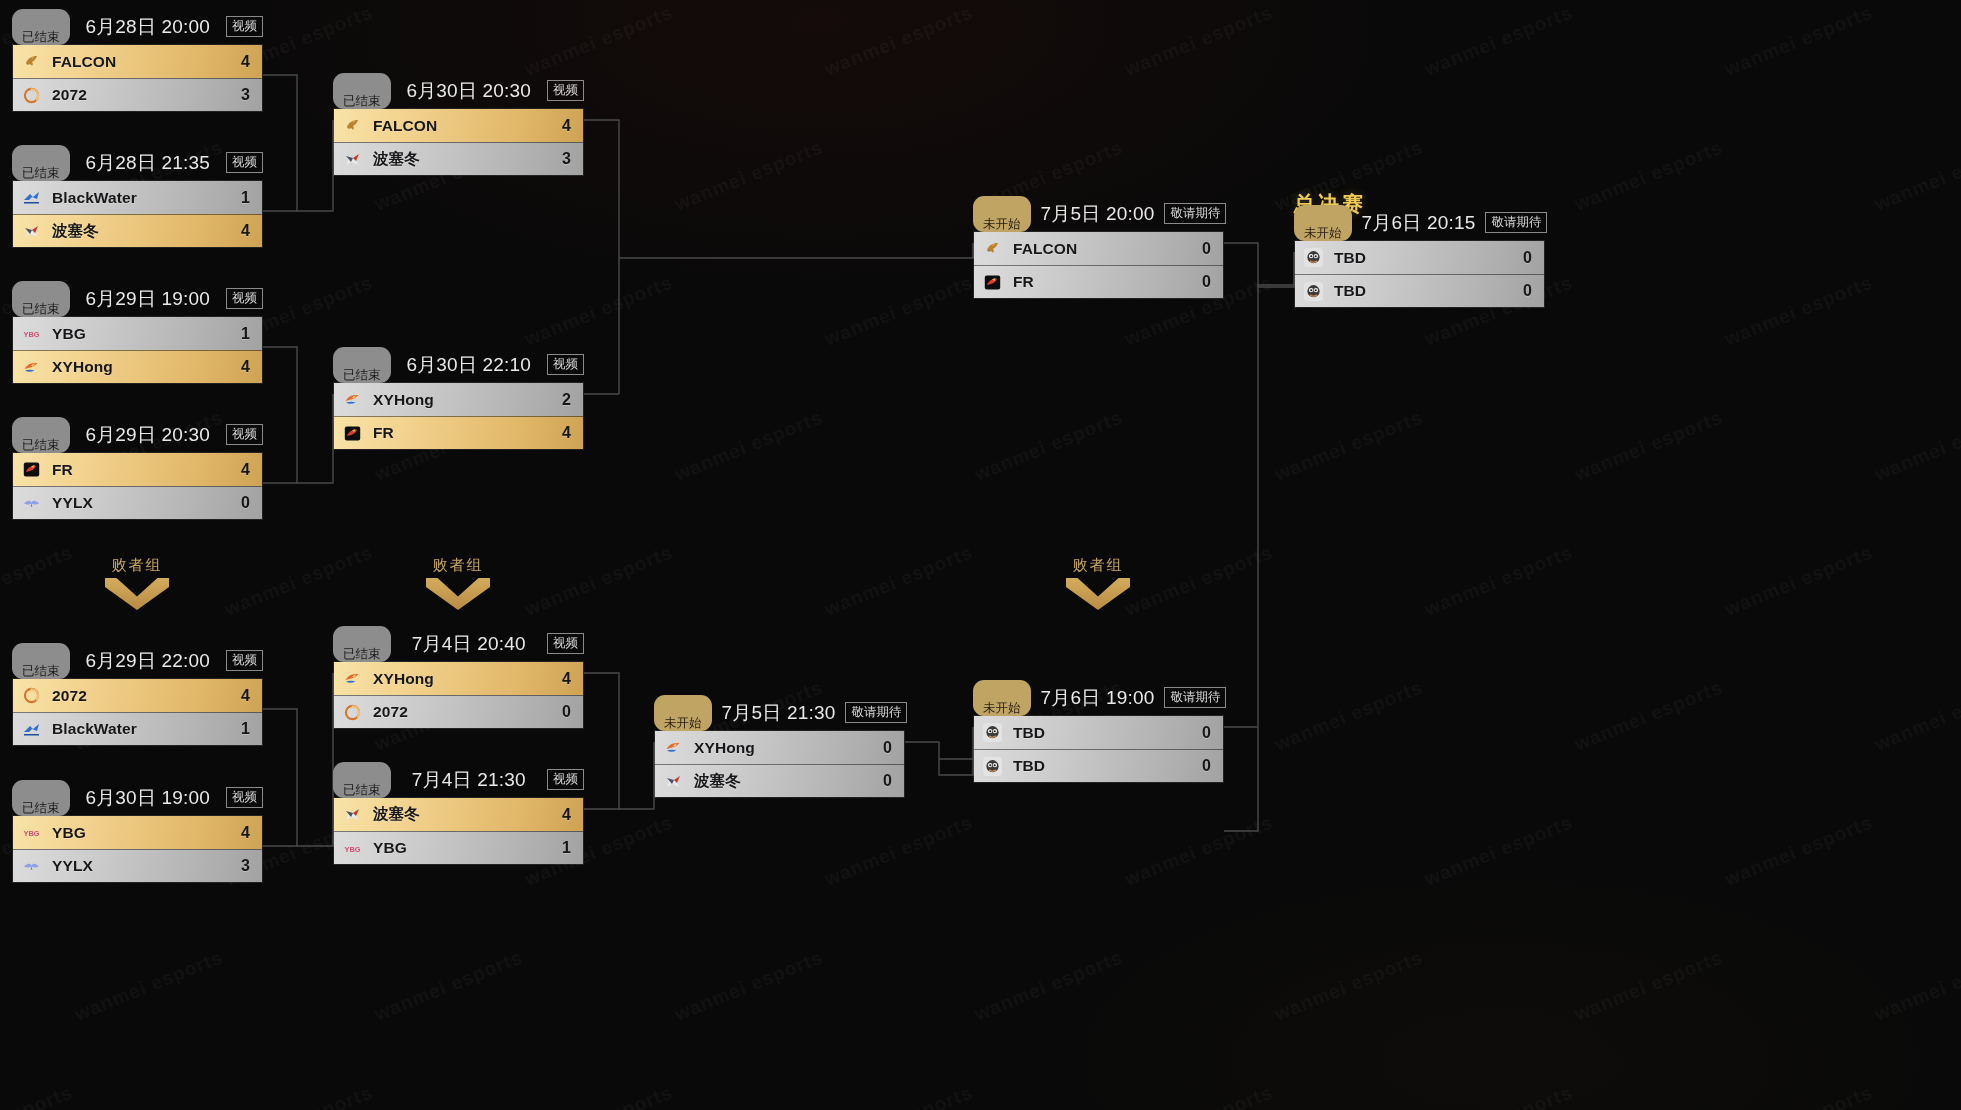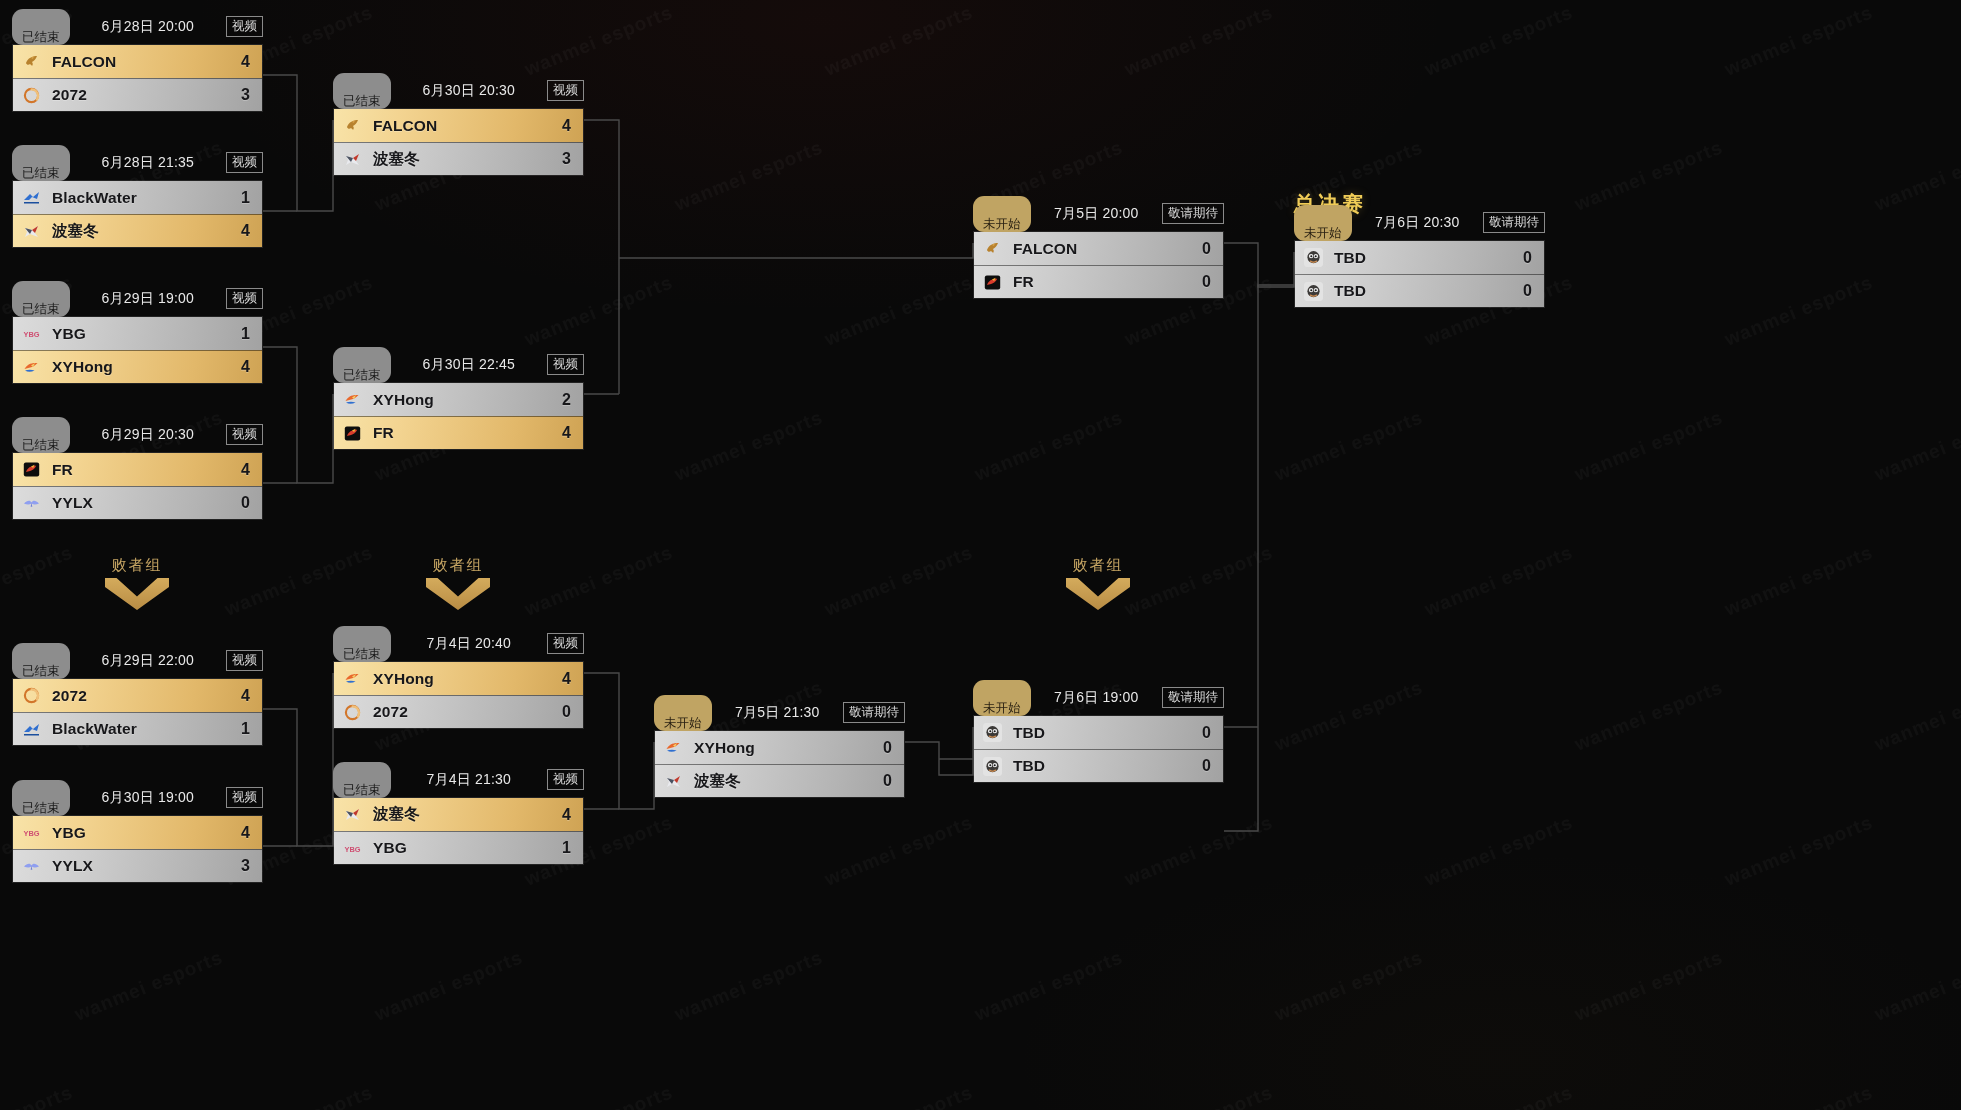--- a/index.html
+++ b/index.html
@@ -61,21 +61,21 @@
     background: #8d8d8d;
     color: #1b1b1b;
   }
   .status-pill.pending {
     background: #c0a463;
     color: #2b2213;
   }
   .match-time {
     flex: 1 1 auto;
     text-align: center;
-    font-size: 14px;
+    font-size: 19px;
     color: #e9e9e9;
     padding: 0 10px;
     letter-spacing: .2px;
   }
   .head-btn {
     flex: 0 0 auto;
     border: 1px solid #8a8a8a;
     color: #d9d9d9;
     font-size: 12.5px;
     line-height: 19px;
@@ -412,21 +412,21 @@
               </svg>
             </span>
             <span class="tname">波塞冬</span>
             <span class="tscore">3</span>
           </div>
         </div>
       </div>
       <div class="match" style="left: 333px; top: 353px; width: 251px;">
         <div class="match-head">
           <span class="status-pill done">已结束</span>
-          <span class="match-time">6月30日 22:45</span>
+          <span class="match-time">6月30日 22:10</span>
           <span class="head-btn">视频</span>
         </div>
         <div class="rows">
           <div class="trow lose">
             <span class="logo">
               <svg width="19" height="19" viewBox="0 0 19 19">
                 <path d="M2.5 11c2.3-4.6 6.6-6.6 13-6-2 2.3-4.3 3.7-6.4 4.3z" fill="#e9682c"></path>
                 <path d="M3 12.6c2.6-1 6-1.2 9.6-.2-3.2 1.8-6.7 2-9.6.2z" fill="#2f6fd0"></path>
                 <path d="M9 7.6l4-2.6-2 4z" fill="#f3d06a"></path>
               </svg>
@@ -473,21 +473,21 @@
               </svg>
             </span>
             <span class="tname">FR</span>
             <span class="tscore">0</span>
           </div>
         </div>
       </div>
       <div class="match" style="left: 1294px; top: 211px; width: 251px;">
         <div class="match-head">
           <span class="status-pill pending">未开始</span>
-          <span class="match-time">7月6日 20:30</span>
+          <span class="match-time">7月6日 20:15</span>
           <span class="head-btn">敬请期待</span>
         </div>
         <div class="rows">
           <div class="trow lose">
             <span class="logo">
               <svg width="19" height="19" viewBox="0 0 19 19">
                 <rect width="19" height="19" rx="2" fill="#e3e3e3"></rect>
                 <circle cx="9.5" cy="9.2" r="6.1" fill="#3c3a38"></circle>
                 <circle cx="7.1" cy="8.1" r="2.2" fill="#f2f2f2"></circle>
                 <circle cx="11.9" cy="8.1" r="2.2" fill="#f2f2f2"></circle>

